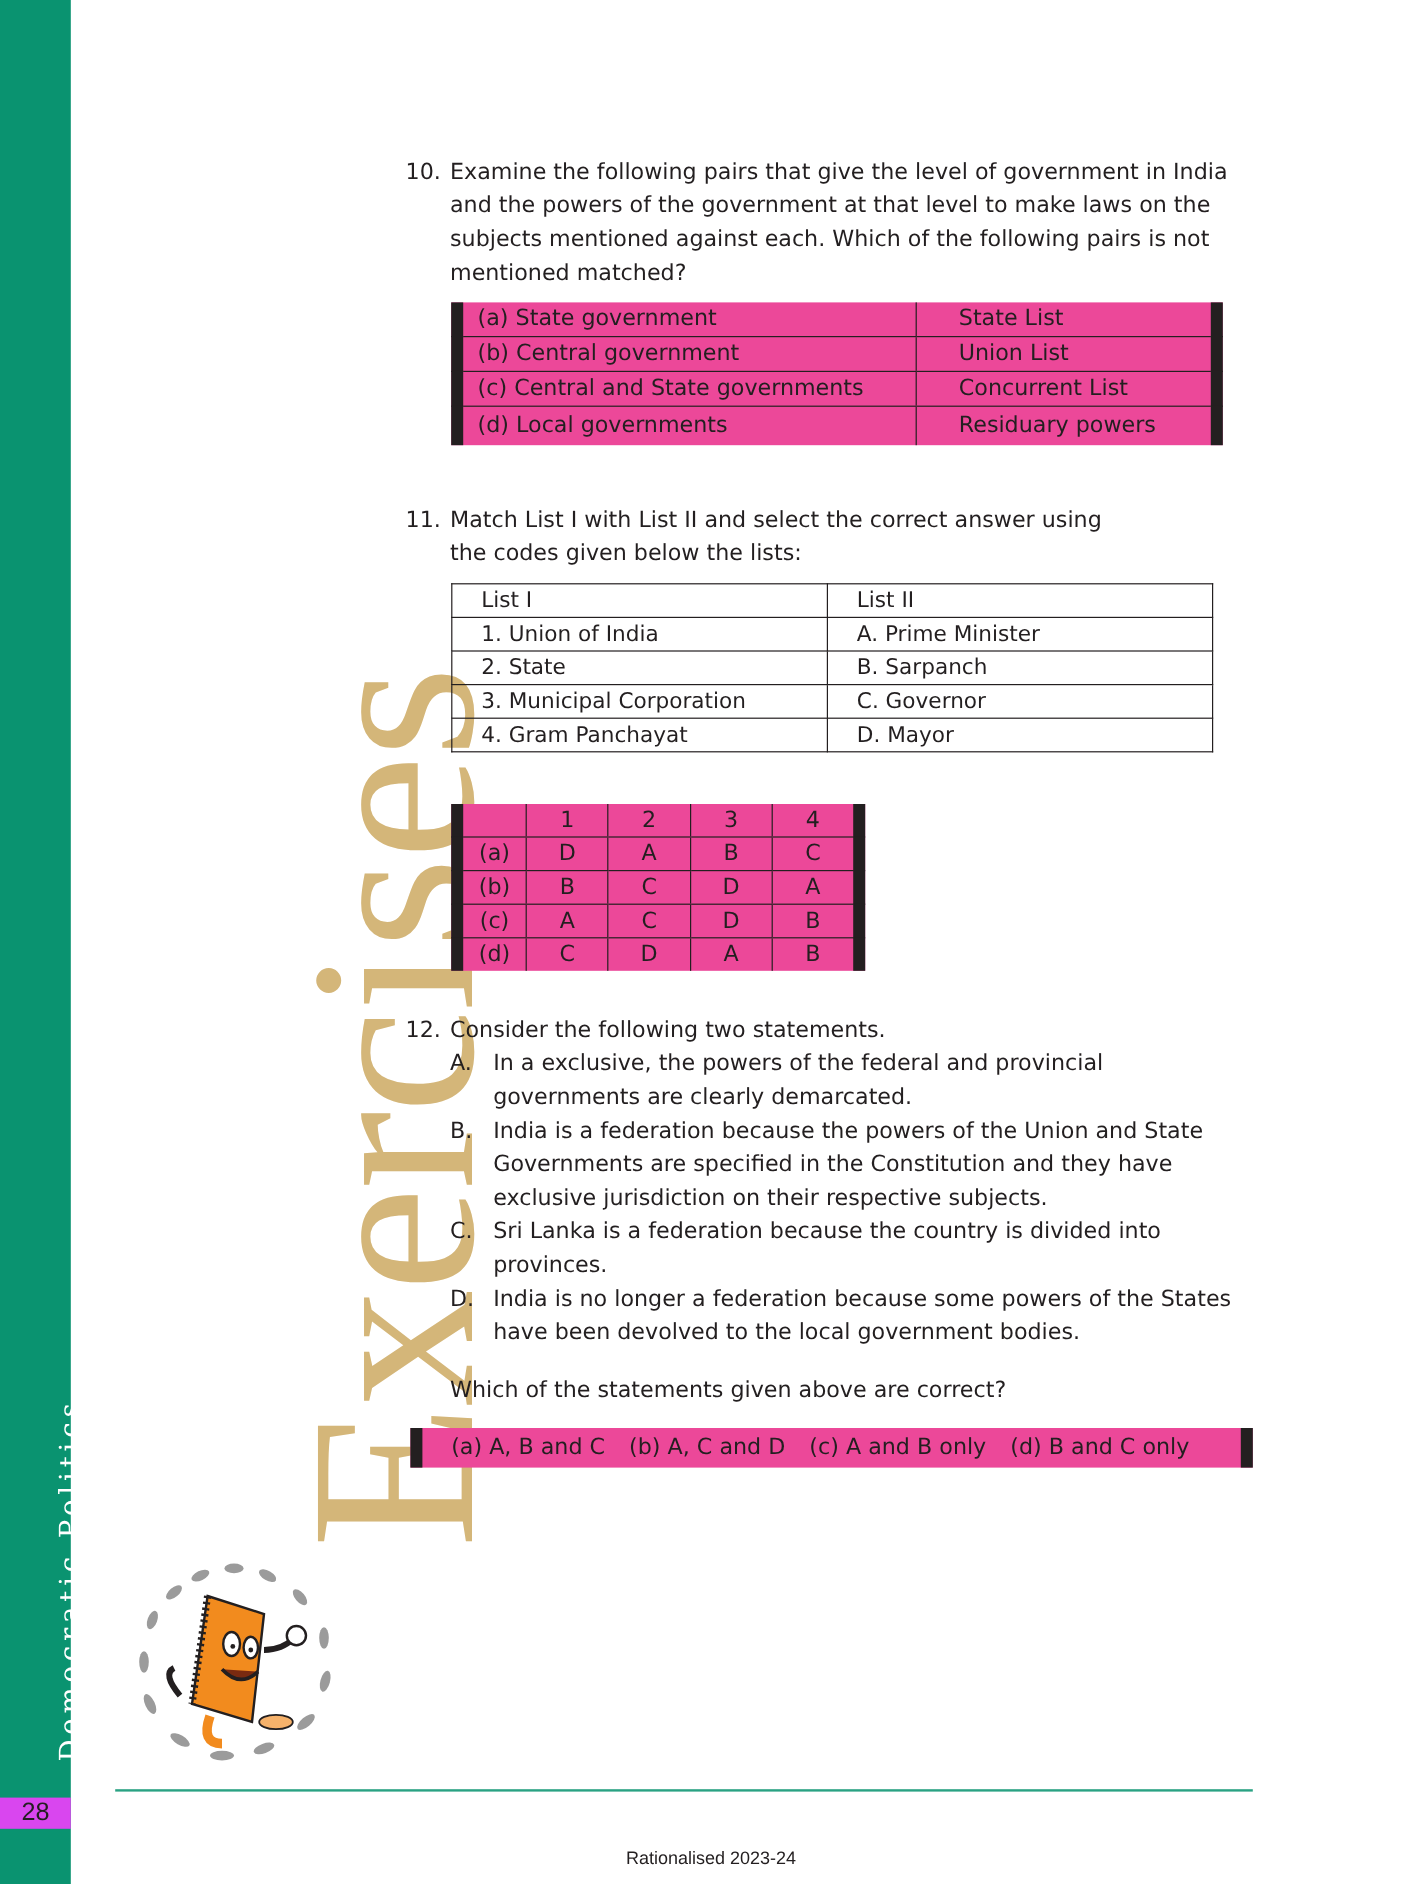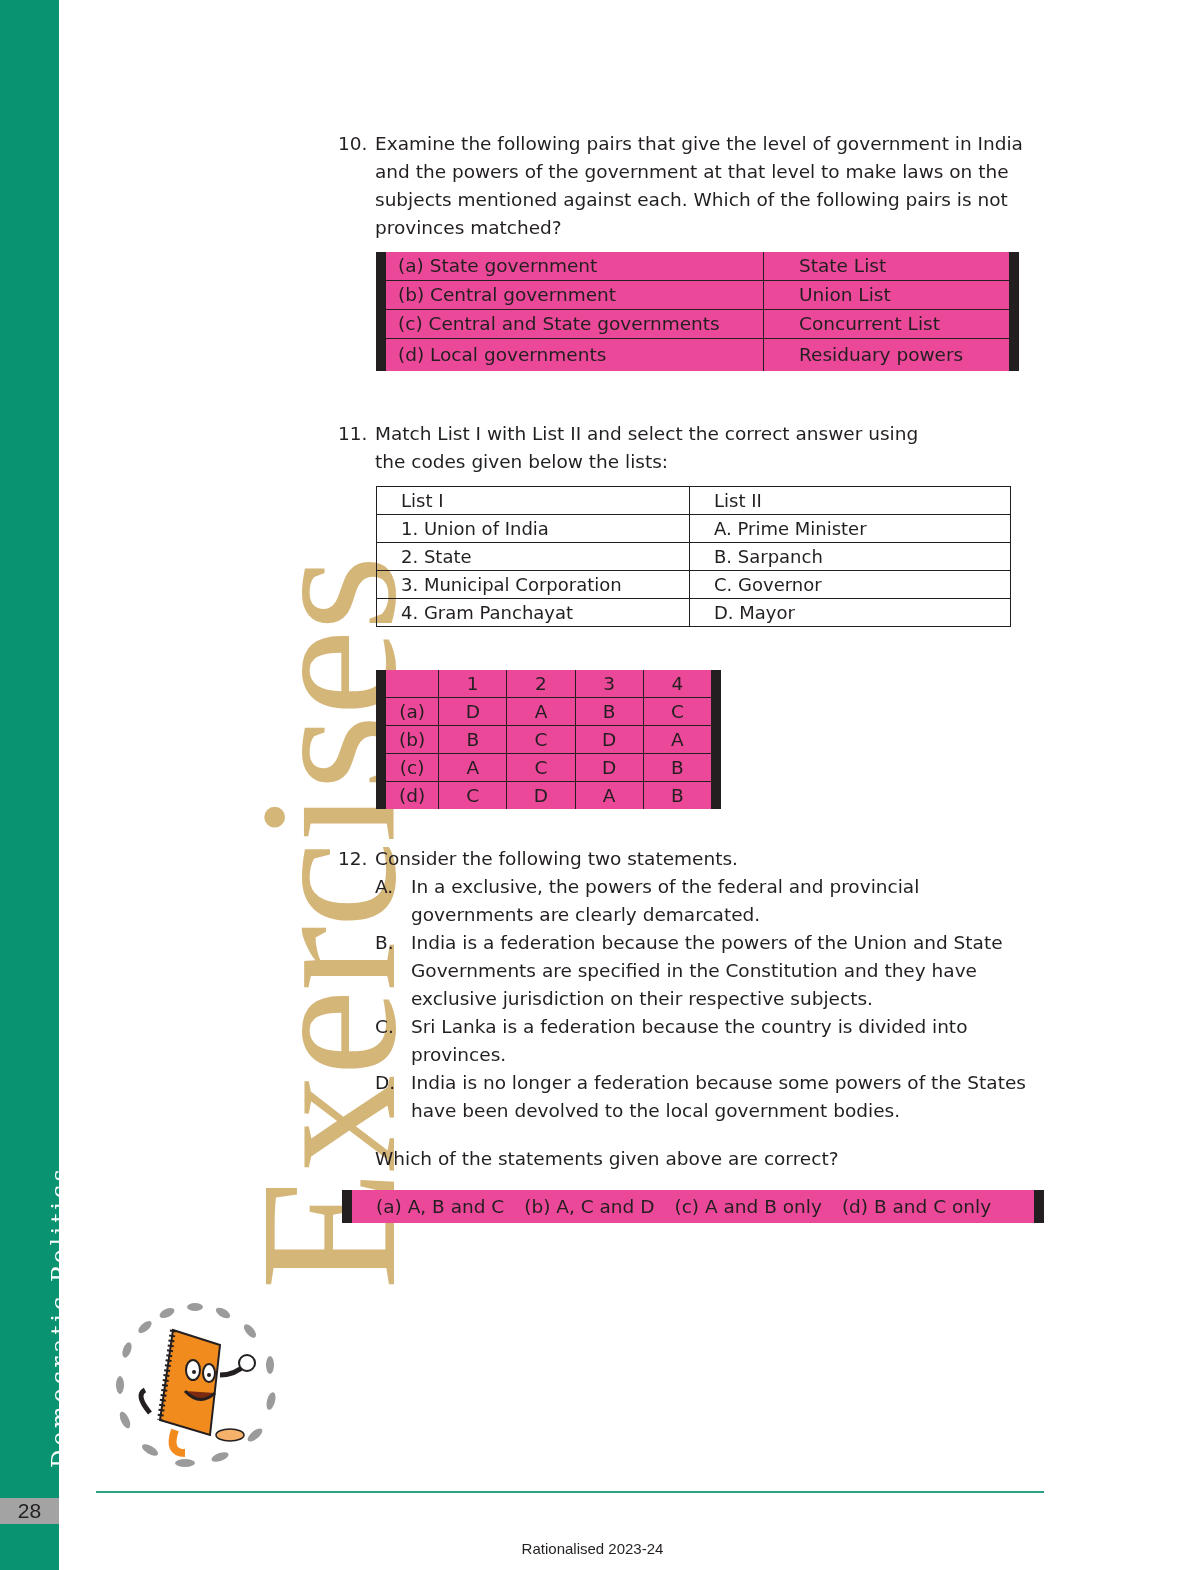--- a/index.html
+++ b/index.html
@@ -9,21 +9,21 @@
     font-family: "DejaVu Sans", sans-serif;
   }
   .sidebar { position: absolute; left: 0; top: 0; width: 59px; height: 1570px; background: #0a9370; }
   .sidebar-title {
     position: absolute; left: 48px; top: 1468px;
     transform-origin: 0 0; transform: rotate(-90deg);
     color: #ffffff; font-family: "DejaVu Serif", serif; font-size: 23px; letter-spacing: 4px;
     white-space: nowrap; line-height: 1;
   }
   .page-num-box {
-    position: absolute; left: 0; top: 1498px; width: 59px; height: 26px; background: #a3a3a3;
+    position: absolute; left: 0; top: 1498px; width: 59px; height: 26px; background: #d946ef;
     display: flex; align-items: center; justify-content: center;
     font-family: "Liberation Sans", sans-serif; font-size: 21px; color: #231f20;
   }
   .exercises-word {
     position: absolute; left: 258px; top: 1290px;
     transform-origin: 0 0; transform: rotate(-90deg);
     color: #d4b679; font-family: "Liberation Serif", serif; font-size: 196px; line-height: 140px;
     white-space: nowrap; height: 140px; letter-spacing: -2px;
   }
   .mascot { position: absolute; left: 105px; top: 1295px; width: 180px; height: 180px; }
@@ -97,21 +97,21 @@
   <ellipse cx="125" cy="140" rx="14" ry="6" fill="#f6b26b" stroke="#231f20" stroke-width="1.5"></ellipse>
 </svg>
 
 <div class="q" style="top:130px">
   <div class="q-line">
     <span class="q-num">10.</span>
     <div class="q-text">
       <div>Examine the following pairs that give the level of government in India</div>
       <div>and the powers of the government at that level to make laws on the</div>
       <div>subjects mentioned against each. Which of the following pairs is not</div>
-      <div>provinces matched?</div>
+      <div>mentioned matched?</div>
     </div>
   </div>
 </div>
 <table class="t10 peach">
   <tbody>
       <tr>
     <td>(a) State government</td>
     <td class="c2">State List</td>
   </tr>
   <tr>

